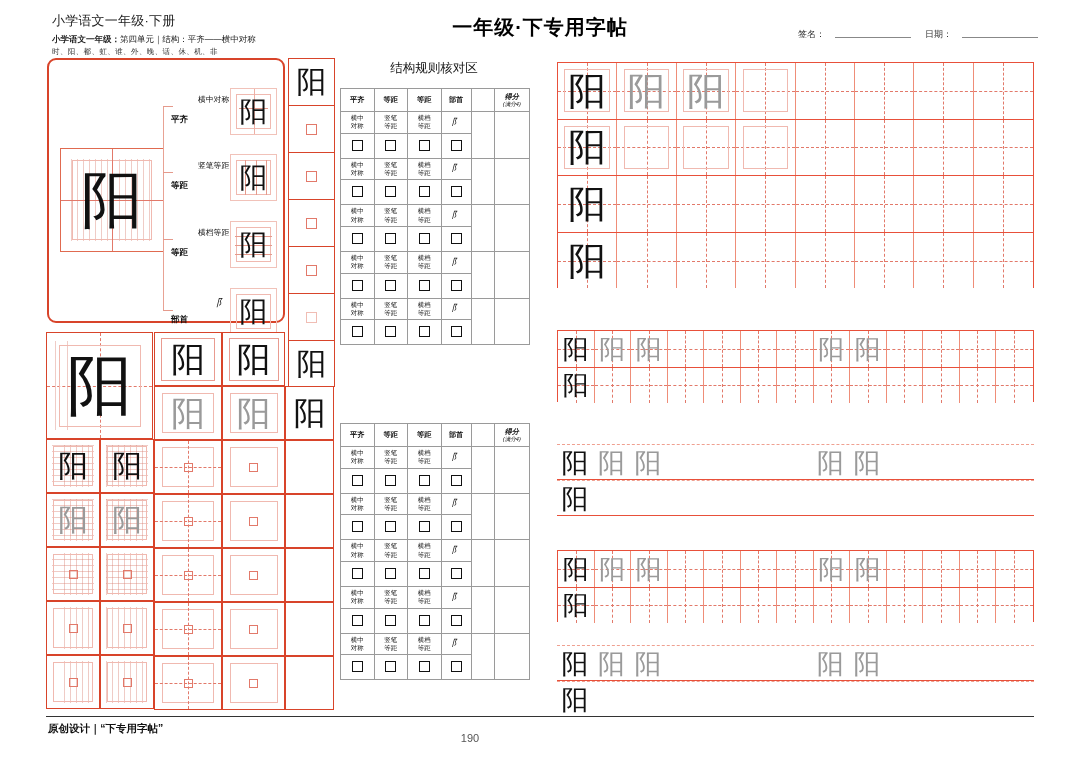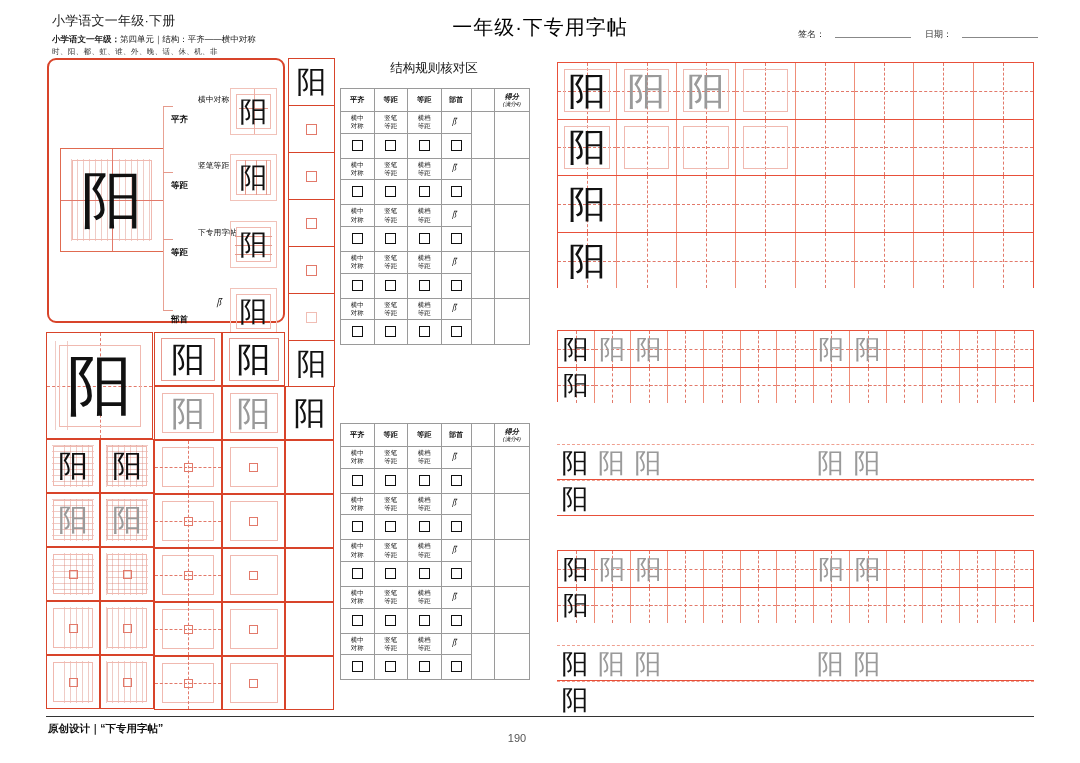--- a/index.html
+++ b/index.html
@@ -8,29 +8,29 @@
 
   
   .header{position:absolute;left:0;top:0;width:1080px;height:52px;}
   .hdr-left{position:absolute;left:52px;top:12px;line-height:1.45;}
   .hdr-l1{font-size:13px;color:#222;letter-spacing:.2px;}
   .hdr-l2{font-size:8.5px;color:#222;margin-top:2px;}
   .hdr-l2 b{font-weight:bold;}
   .hdr-l2 .thin{font-weight:normal;}
   .hdr-l3{font-size:7.5px;color:#333;margin-top:2px;letter-spacing:.4px;}
   .hdr-title{position:absolute;left:0;top:14px;width:1080px;text-align:center;
-             font-size:20px;font-weight:normal;letter-spacing:1px;color:#000;}
+             font-size:20px;font-weight:bold;letter-spacing:1px;color:#000;}
   .hdr-right{position:absolute;right:42px;top:28px;font-size:9px;color:#333;display:flex;gap:14px;align-items:flex-end;}
   .sig-item{display:flex;align-items:flex-start;gap:10px;}
   .sig-line{display:inline-block;width:76px;border-bottom:1px solid #888;height:9px;}
 
   
   .footer-rule{position:absolute;left:46px;top:716px;width:988px;border-top:1.4px solid #333;}
   .footer-left{position:absolute;left:48px;top:722px;font-size:10.5px;font-weight:bold;color:#111;}
-  .footer-page{position:absolute;left:0;top:732px;width:940px;text-align:center;font-size:11px;color:#555;margin-left:47px;}
+  .footer-page{position:absolute;left:0;top:732px;width:940px;text-align:center;font-size:11px;color:#555;}
   
   .cross-v,.cross-h{position:absolute;pointer-events:none;}
   .cross-v{left:50%;top:0;bottom:0;width:0;border-left:1px dashed #e2796a;}
   .cross-h{top:50%;left:0;right:0;height:0;border-top:1px dashed #e2796a;}
   
   .diag{position:absolute;left:0;top:0;right:0;bottom:0;pointer-events:none;overflow:hidden;}
   .diag:before,.diag:after{content:"";position:absolute;left:50%;top:50%;width:142%;height:0;
      border-top:1px dotted #eab4ac;transform-origin:0 0;}
   .diag:before{transform:translate(-50%,-50%) rotate(45deg);margin-left:-71%;}
   .diag:after{transform:translate(-50%,-50%) rotate(-45deg);margin-left:-71%;}
@@ -154,21 +154,21 @@
           <div class="inbox"></div>
           <div class="tick v" style="left:31%;top:5px;bottom:5px;"></div>
           <div class="tick v" style="left:55%;top:5px;bottom:5px;"></div>
           <div class="tick v" style="left:78%;top:5px;bottom:5px;"></div>
           <div class="ch dark" style="font-size:28px;">阳</div>
         </div>
       </div>
 
       <div class="rule-row" style="top:155px;">
         <div class="rule-tag">等距</div>
-        <div class="rule-sub">下专用字帖</div>
+        <div class="rule-sub">横档等距</div>
         <div class="rule-cellbox" style="border:1px solid #f1c2b9;">
           <div class="inbox"></div>
           <div class="tick h" style="left:4px;right:4px;top:30%;"></div>
           <div class="tick h" style="left:4px;right:4px;top:50%;"></div>
           <div class="tick h" style="left:4px;right:4px;top:70%;"></div>
           <div class="ch dark" style="font-size:28px;">阳</div>
         </div>
       </div>
 
       <div class="rule-row" style="top:222px;">

